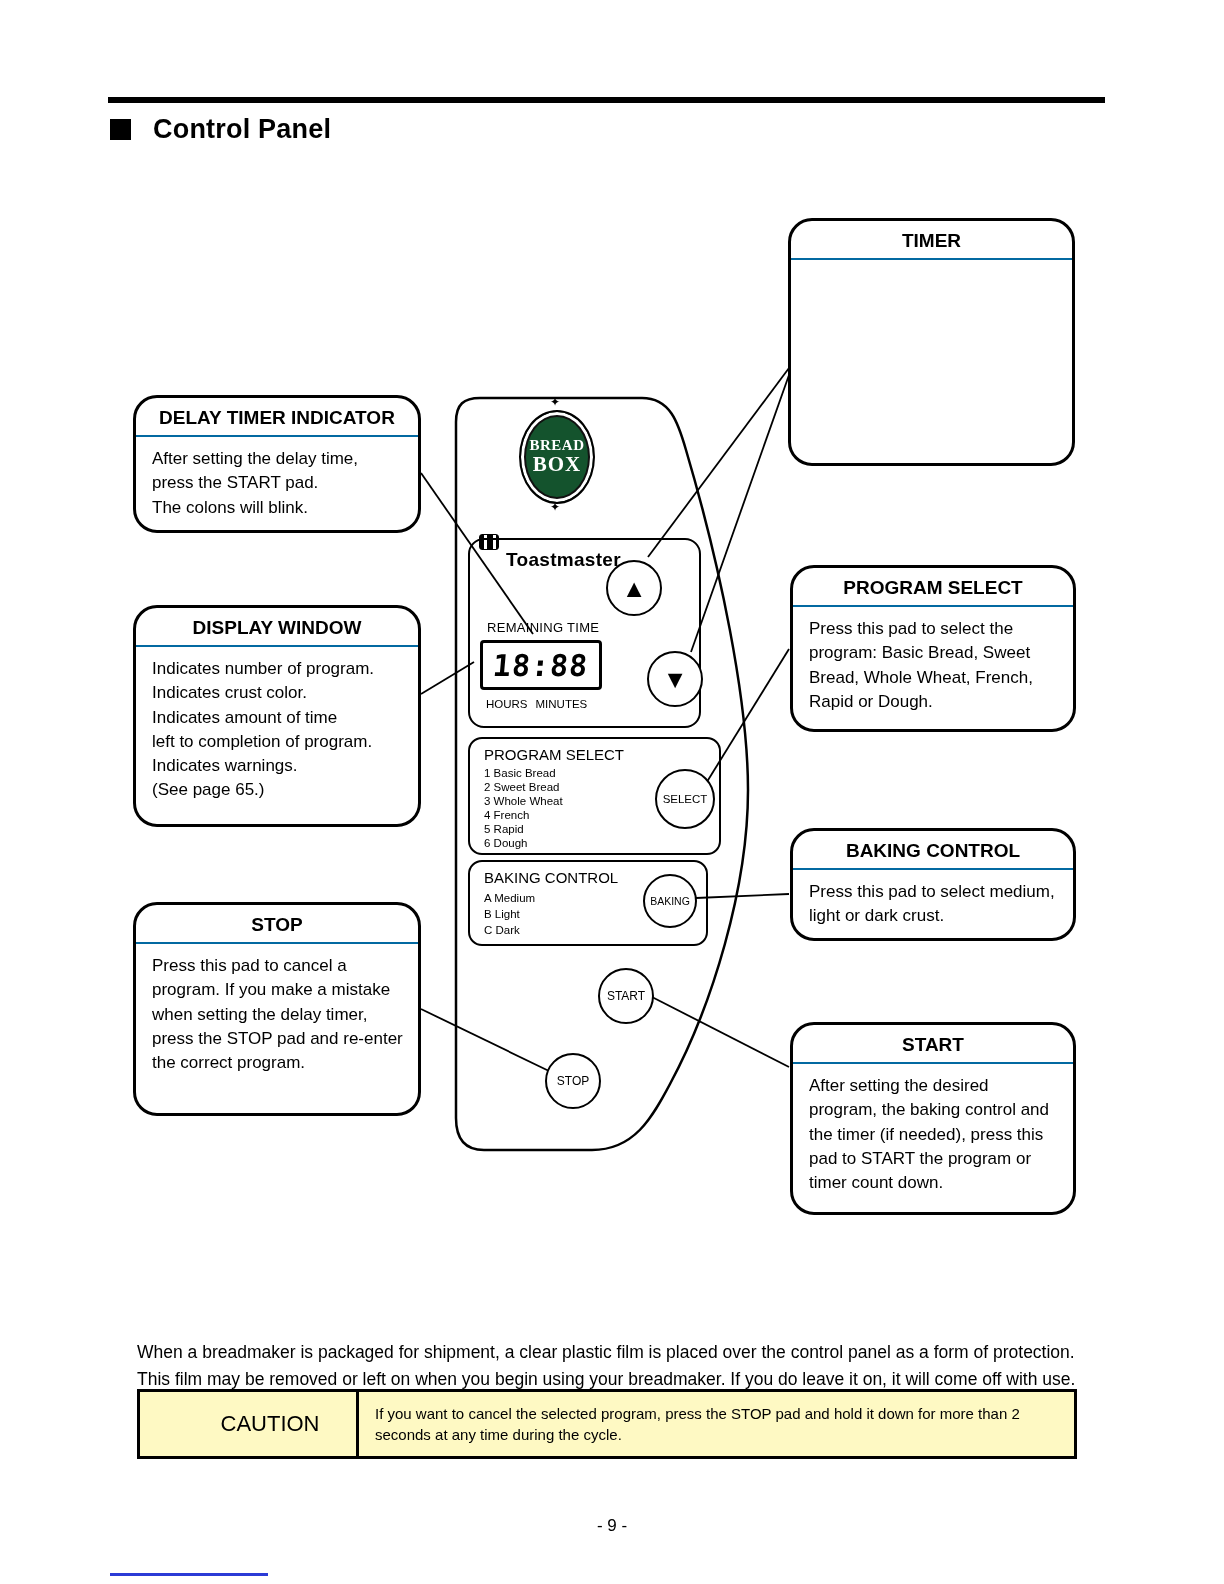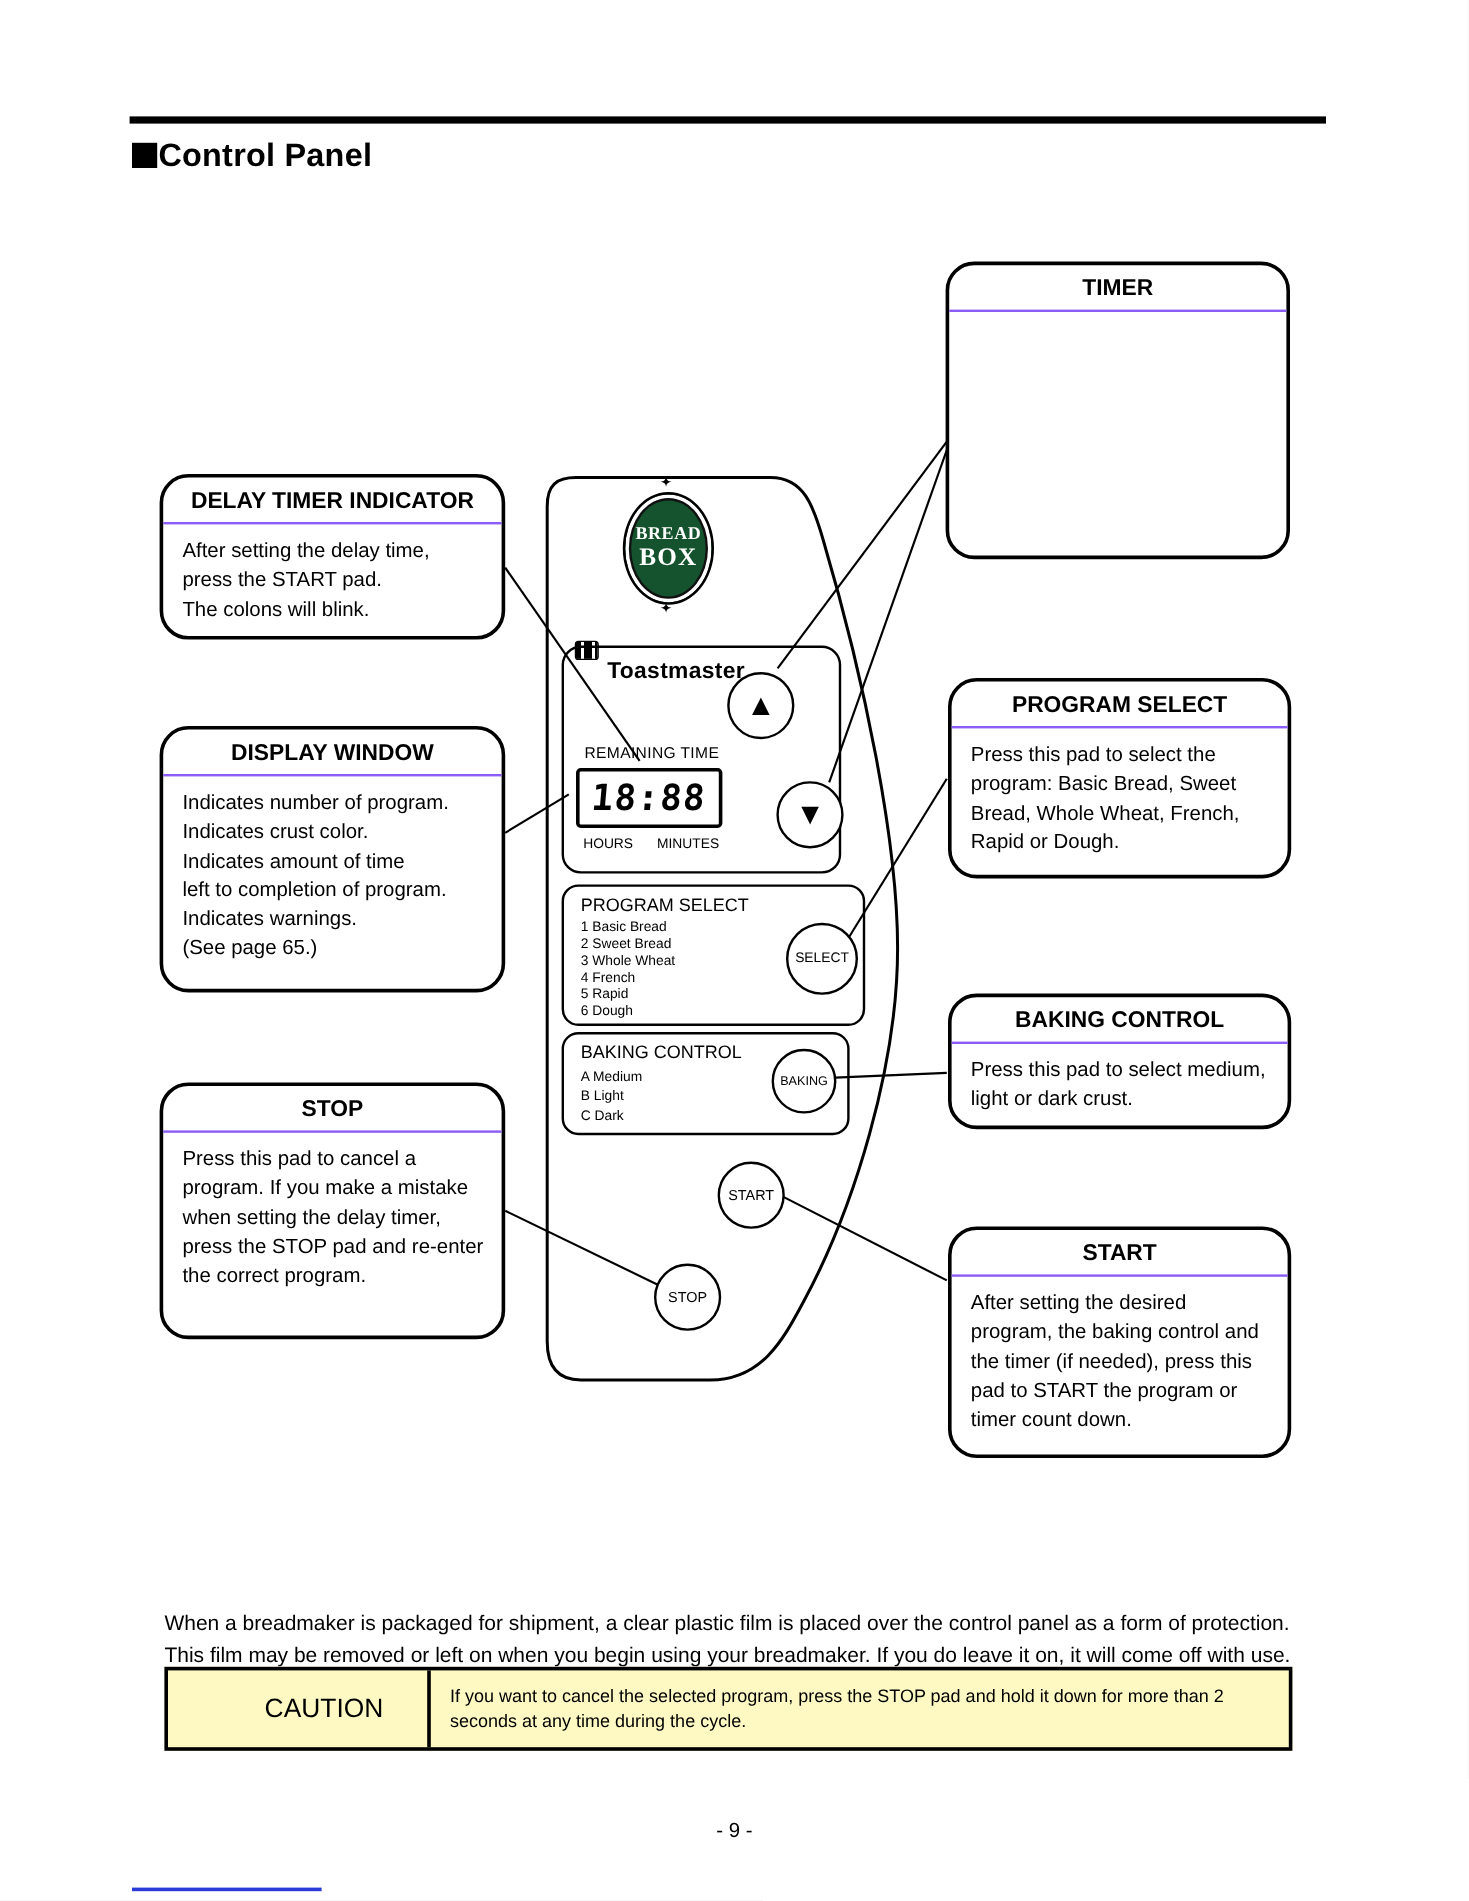--- a/index.html
+++ b/index.html
@@ -3,30 +3,30 @@
 <meta charset="utf-8">
 <style>
   html,body { margin:0; padding:0; background:#e8e8e8; }
   .page {
     position:relative; width:1224px; height:1584px; margin:0 auto;
     background:#ffffff; font-family:"Liberation Sans", sans-serif; color:#000;
     overflow:hidden;
   }
   
   .top-rule { position:absolute; left:108px; top:97px; width:997px; height:6px; background:#000; }
-  .heading-row { position:absolute; left:110px; top:114px; display:flex; align-items:center; gap:1px; }
+  .heading-row { position:absolute; left:110px; top:114px; display:flex; align-items:center; gap:22px; }
   .heading-sq { width:21px; height:21px; background:#000; display:inline-block; }
   .heading-row h1 { margin:0; font-size:27px; font-weight:bold; letter-spacing:0.2px; }
 
   
   .diagram { position:absolute; left:0; top:0; pointer-events:none; }
 
   
   .callout { position:absolute; border:3px solid #000; border-radius:24px; background:#fff; box-sizing:border-box; }
-  .co-title { font-weight:bold; font-size:19px; text-align:center; padding:9px 6px 6px; border-bottom:2px solid #8b5cf6; }
+  .co-title { font-weight:bold; font-size:19px; text-align:center; padding:9px 6px 6px; border-bottom:2px solid #0369a1; }
   .co-body  { font-size:17px; line-height:1.43; padding:10px 13px 10px 16px; white-space:pre-line; }
   #co-timer   { left:788px; top:218px;  width:287px; height:248px; }
   #co-delay   { left:133px; top:395px;  width:288px; height:138px; }
   #co-display { left:133px; top:605px;  width:288px; height:222px; }
   #co-program { left:790px; top:565px;  width:286px; height:167px; }
   #co-baking  { left:790px; top:828px;  width:286px; height:113px; }
   #co-stop    { left:133px; top:902px;  width:288px; height:214px; }
   #co-start   { left:790px; top:1022px; width:286px; height:193px; }
 
   
@@ -59,21 +59,21 @@
   .rem-label { position:absolute; left:17px; top:80px; font-size:13px; letter-spacing:0.3px; }
   .lcd {
     position:absolute; left:10px; top:100px; width:122px; height:50px;
     border:3px solid #000; border-radius:4px; box-sizing:border-box;
     display:flex; align-items:center; justify-content:center;
   }
   .lcd span {
     font-family:"DejaVu Sans Mono", monospace; font-weight:bold; font-size:30px;
     letter-spacing:1px; display:inline-block; transform:skewX(-5deg);
   }
-  .hm-row { position:absolute; left:16px; top:158px; font-size:11.5px; display:flex; gap:20px;text-align:right; }
+  .hm-row { position:absolute; left:16px; top:158px; font-size:11.5px; display:flex; gap:8px;text-align:right; }
 
   .circle-btn {
     position:absolute; border:2.5px solid #000; border-radius:50%; background:#fff;
     display:flex; align-items:center; justify-content:center; box-sizing:border-box;
     text-align:center;
   }
   .arrow-glyph { font-size:25px; line-height:1; }
   #btn-up   { left:136px; top:20px;  width:56px; height:56px; }   
   #btn-down { left:177px; top:111px; width:56px; height:56px; }
   #btn-select { left:185px; top:30px; width:60px; height:60px; font-size:11.5px; }

